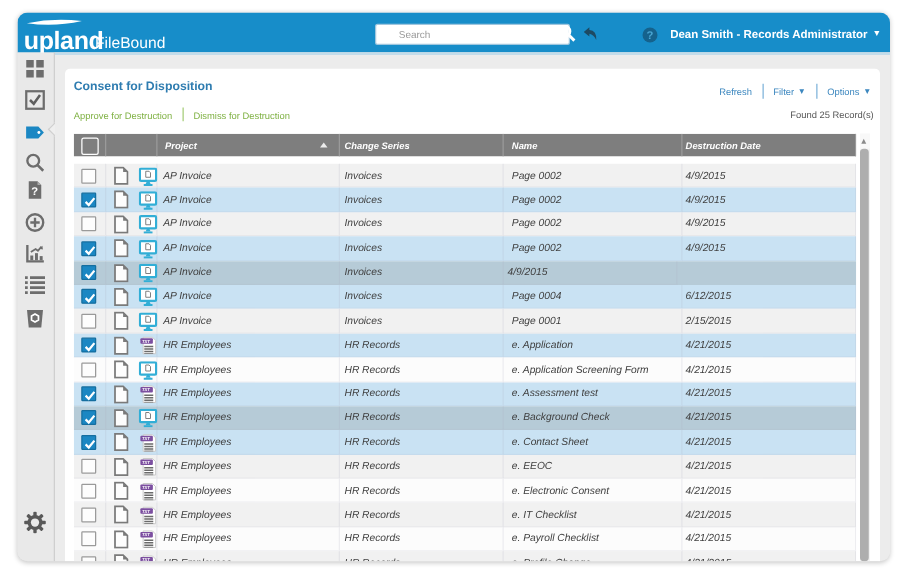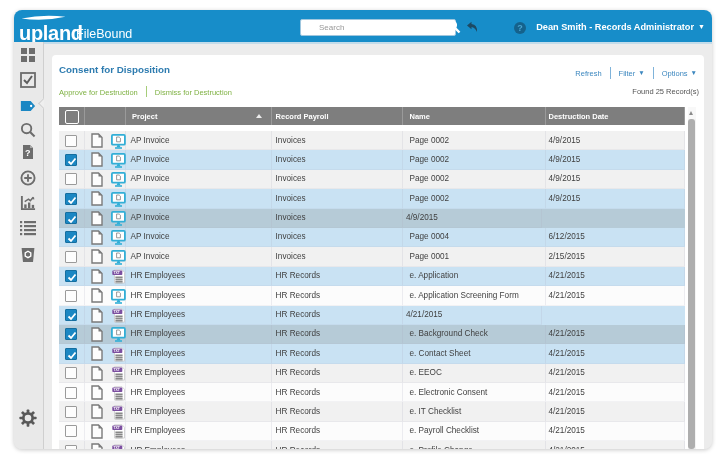--- a/index.html
+++ b/index.html
@@ -22,21 +22,21 @@
 .main{position:absolute;left:30px;top:32px;right:0;bottom:0;background:#ececec;border-top:2px solid #c3dcea;}
 .panel{position:absolute;left:38px;top:45px;right:8.5px;bottom:0;background:#fff;border-radius:4px 4px 0 0;}
 
 .title{position:absolute;left:45px;top:54px;font-size:9.8px;font-weight:bold;color:#2e7cb0;}
 .glinks{position:absolute;left:45px;top:76px;font-size:7.5px;color:#7fb143;}
 .gsep{display:inline-block;width:1px;height:11px;background:#a6cd79;margin:0 8px;vertical-align:-2px;}
 .rlinks{position:absolute;right:15px;top:57px;font-size:7.5px;color:#3c87bf;}
 .rsep{display:inline-block;width:1px;height:12px;background:#7fb3da;margin:0 8px;vertical-align:-3px;}
 .rcar{font-size:6.5px;position:relative;top:-1px;margin-left:3px;}
 .found{position:absolute;right:13px;top:77px;font-size:7.5px;color:#555;}
-.grid{position:absolute;left:45px;top:97px;width:626px;bottom:0;overflow:hidden;font-size:8.2px;color:#3f3f3f;}
+.grid{position:absolute;left:45px;top:97px;width:626px;bottom:0;overflow:hidden;font-size:8.2px;color:#3f3f3f;font-style:italic;}
 .ghead{height:18px;margin-bottom:6px;background:#7e7e7e;color:#fff;font-weight:bold;font-size:7.5px;}
 .grow{height:19.4px;}
 .cell{float:left;height:100%;box-sizing:border-box;position:relative;}
 .c0{width:26px;}
 .c1{width:41px;}
 .c2{width:145.6px;}
 .c3{width:131.9px;}
 .c4{width:142.5px;}
 .c5{width:139px;}
 .grow .cell{border-right:1px solid rgba(170,170,190,.18);border-bottom:1px solid rgba(170,170,190,.12);}
@@ -195,21 +195,21 @@
       <div class="ghead">
         <div class="cell c0">
           <div class="hcb"></div>
         </div>
         <div class="cell c1"></div>
         <div class="cell c2">
           <span class="lbl">Project</span>
           <span class="sortup"></span>
         </div>
         <div class="cell c3">
-          <span class="lbl">Record Payroll</span>
+          <span class="lbl">Change Series</span>
         </div>
         <div class="cell c4">
           <span class="lbl">Name</span>
         </div>
         <div class="cell c5">
           <span class="lbl">Destruction Date</span>
         </div>
       </div>
       <div class="grow rg">
         <div class="cell c0">
@@ -455,20 +455,23 @@
           </svg>
           <svg class="ic2" width="15" height="15" viewBox="0 0 13 15">
             <use href="#txtic"></use>
           </svg>
         </div>
         <div class="cell c2">
           <span class="txt">HR Employees</span>
         </div>
         <div class="cell c3">
           <span class="txt">HR Records</span>
+        </div>
+        <div class="cell c4">
+          <span class="txt">e. Assessment test</span>
         </div>
         <div class="cell c5">
           <span class="txt">4/21/2015</span>
         </div>
       </div>
       <div class="grow rd">
         <div class="cell c0">
           <div class="cb on"><svg width="12" height="12" viewBox="0 0 12 12">
               <use href="#checkw"></use>
             </svg></div>

